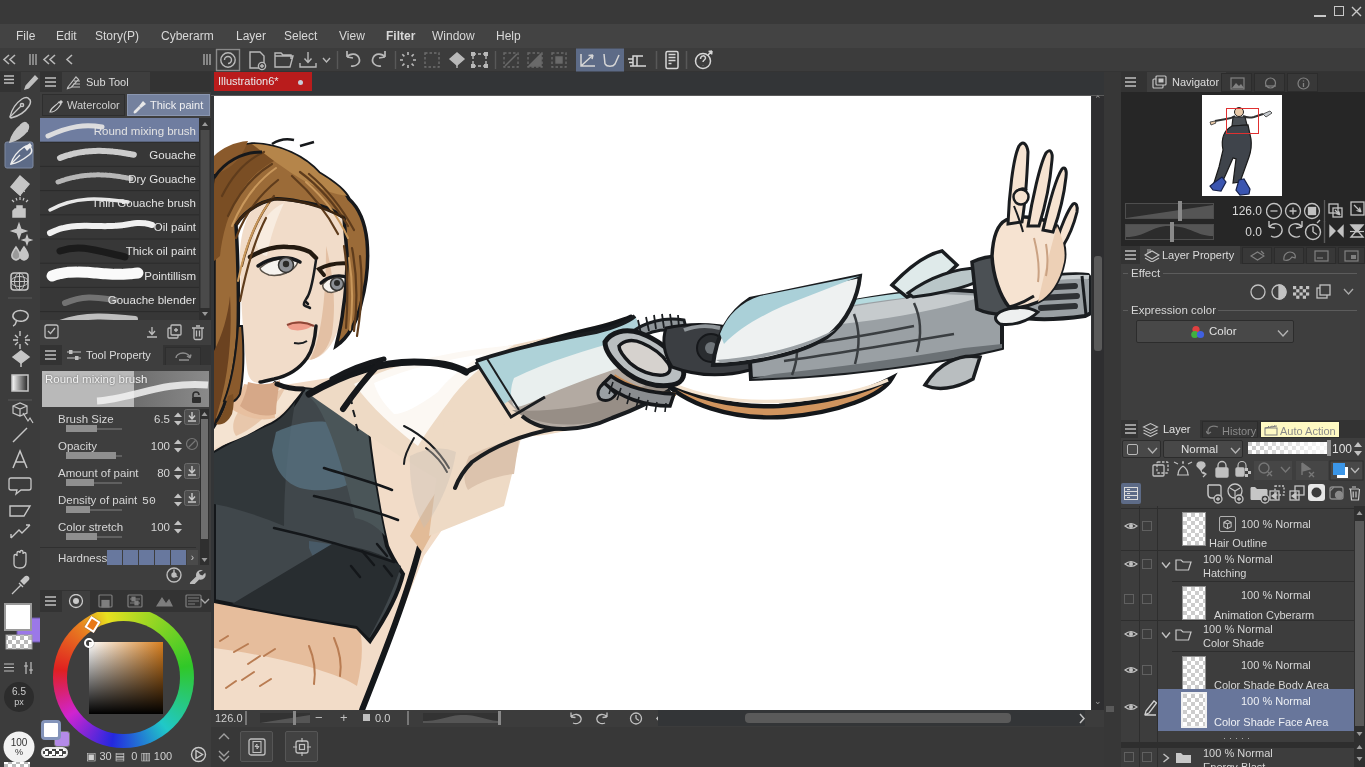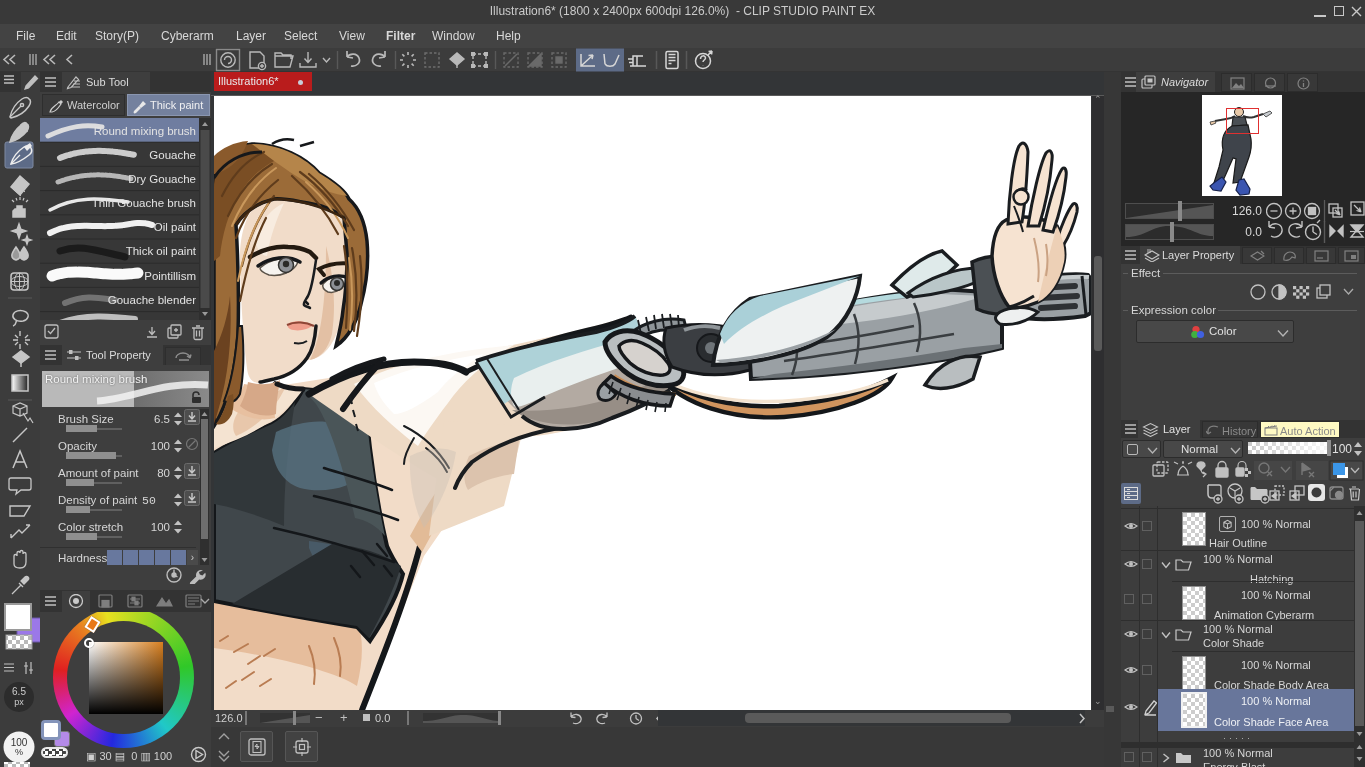--- a/index.html
+++ b/index.html
@@ -5,21 +5,20 @@
 * { margin:0; padding:0; box-sizing:border-box; }
 html,body { width:1365px; height:767px; overflow:hidden; }
 body { font-family:"Liberation Sans", sans-serif; background:#3c3c3c; position:relative; color:#d4d4d4; transform:translateZ(0); }
 .abs { position:absolute; }
 .txt { white-space:nowrap; }
 </style>
 </head>
 <body>
 
 <div class="abs" style="left:0;top:0;width:1365px;height:24px;background:#393939;">
-  <div class="abs txt" style="left:0;right:0;top:4px;text-align:center;font-size:12px;color:#cbcbcb;">Illustration6* (1800 x 2400px 600dpi 126.0%)&nbsp; - CLIP STUDIO PAINT EX</div>
   <div class="abs" style="left:1314px;top:15px;width:12px;height:2px;background:#c8c8c8;"></div>
   <div class="abs" style="left:1334px;top:6px;width:10px;height:10px;border:1.5px solid #c8c8c8;"></div>
   <svg class="abs" style="left:1351px;top:6px;" width="11" height="11">
       <path d="M1 1 L10 10 M10 1 L1 10" stroke="#c8c8c8" stroke-width="1.4"></path>
     </svg>
 </div>
 
 <div class="abs" style="left:0;top:24px;width:1365px;height:24px;background:#434343;font-size:12px;color:#d8d8d8;">
   <span class="abs txt" style="left:16px;top:5px;">File</span>
   <span class="abs txt" style="left:56px;top:5px;">Edit</span>
@@ -665,21 +664,21 @@
 <div class="abs" style="left:1104px;top:72px;width:17px;height:695px;background:#373737;">
   <div class="abs" style="left:2px;top:634px;width:8px;height:6px;background:#5a5a5a;"></div>
 </div>
 
 <div class="abs" style="left:1121px;top:72px;width:244px;height:695px;background:#3e3e3e;" id="rightpanels">
 
   <div class="abs" style="left:0;top:0;width:244px;height:20px;background:#333333;">
     <svg class="abs" style="left:3px;top:4px;" width="14" height="12">
         <path d="M1 2 h11 M1 6 h11 M1 10 h11" stroke="#c0c0c0" stroke-width="1.3"></path>
       </svg>
-    <div class="abs" style="left:15px;top:0;width:79px;height:20px;background:#3e3e3e;font-style:italic;">
+    <div class="abs" style="left:26px;top:0;width:79px;height:20px;background:#3e3e3e;">
       <svg class="abs" style="left:5px;top:3px;" width="16" height="14" viewBox="0 0 16 14">
           <rect x="1" y="4" width="10" height="9" rx="1" stroke="#c4c4c4" fill="none" stroke-width="1.2"></rect>
           <rect x="4" y="1" width="10" height="9" rx="1" stroke="#c4c4c4" fill="#3e3e3e" stroke-width="1.2"></rect>
           <rect x="6.5" y="3.5" width="5" height="4" fill="#c4c4c4"></rect>
         </svg>
       <span class="abs txt" style="left:25px;top:4px;font-size:11px;color:#dcdcdc;">Navigator</span>
     </div>
     <div class="abs" style="left:100px;top:1px;width:31px;height:19px;background:#383838;border:1px solid #2c2c2c;">
         <svg class="abs" style="left:8px;top:3px;" width="15" height="13" viewBox="0 0 15 13">
           <rect x="1" y="1" width="13" height="11" stroke="#828282" fill="none" stroke-width="1.2"></rect>
@@ -991,21 +990,21 @@
         <circle cx="7" cy="5" r="2" fill="#c2c2c2"></circle>
       </svg>
     <div class="chk9" style="left:21px;top:53px;"></div>
     <svg class="abs" style="left:40px;top:55px;" width="10" height="8">
         <path d="M1 1.5 l4 5 4-5" stroke="#c2c2c2" fill="none" stroke-width="1.4"></path>
       </svg>
     <svg class="abs" style="left:54px;top:51px;" width="18" height="14" viewBox="0 0 18 14">
         <path d="M1 3 h5 l2 2 h8 l-2.5 8 H1z" fill="none" stroke="#c8c8c8" stroke-width="1.2"></path>
       </svg>
     <span class="abs txt" style="left:82px;top:47px;">100 % Normal</span>
-    <span class="abs txt" style="left:82px;top:67px;margin-left:47px;">Hatching</span>
+    <span class="abs txt" style="left:82px;top:61px;">Hatching</span>
     <div class="lsep" style="left:51px;top:75px;width:182px;"></div>
 
     <div class="chk9" style="left:3px;top:88px;"></div>
     <div class="chk9" style="left:21px;top:88px;"></div>
     <div class="thumbchk" style="left:61px;top:80px;"></div>
     <span class="abs txt" style="left:120px;top:83px;">100 % Normal</span>
     <span class="abs txt" style="left:93px;top:103px;">Animation Cyberarm</span>
     <div class="lsep" style="left:0;top:114px;width:233px;"></div>
 
     <svg class="abs" style="left:3px;top:123px;" width="14" height="10" viewBox="0 0 14 10">

